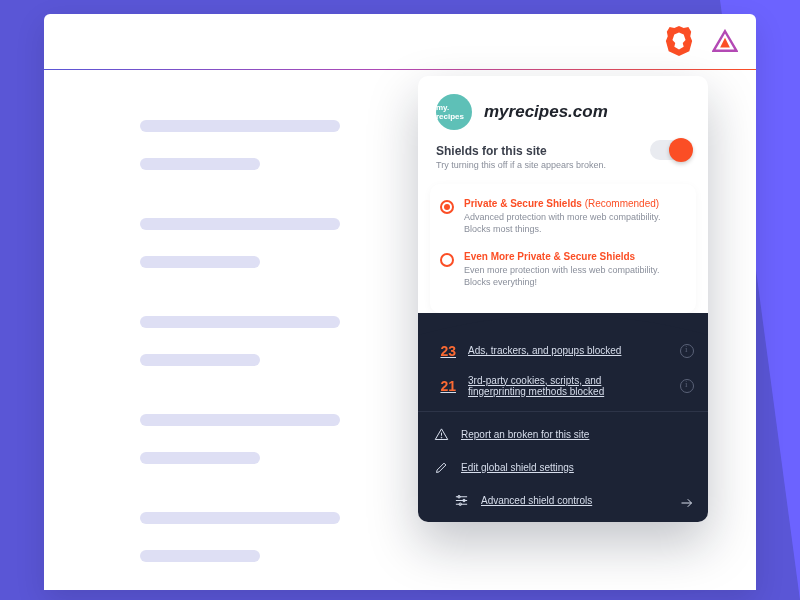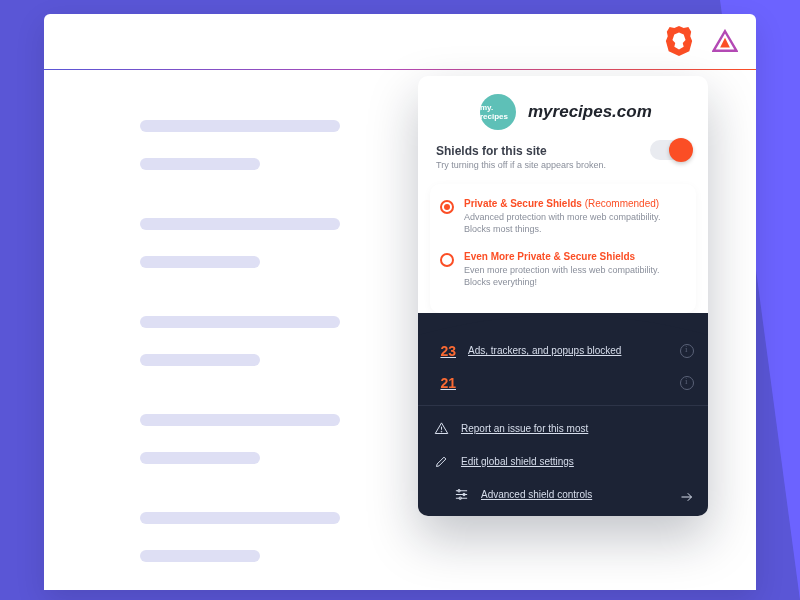--- a/index.html
+++ b/index.html
@@ -27,21 +27,21 @@
 
   
   .pop { position: absolute; left: 374px; top: 62px; width: 290px; border-radius: 10px;
          background: #fff; box-shadow: 0 22px 50px rgba(15,23,42,.25); overflow: hidden; }
   .pop::before { content:""; position:absolute; top:-9px; right:36px; width:0; height:0;
                  border-left:10px solid transparent; border-right:10px solid transparent;
                  border-bottom:10px solid #fff; }
 
   .site-row { display:flex; align-items:center; gap:12px; padding:18px 18px 4px; }
   .site-badge { width:36px; height:36px; border-radius:50%; background:#5ec0b7; color:#fff;
-                display:flex; align-items:center; justify-content:center; font-size:8px; font-weight:700;margin-left:44px; }
+                display:flex; align-items:center; justify-content:center; font-size:8px; font-weight:700; }
   .site-name { font-size:17px; font-weight:600; color:#20242c;font-style:italic; }
 
   .shield-head { padding:10px 18px 14px; position:relative; }
   .shield-title { font-size:12px; color:#3a3f4b; font-weight:600; }
   .shield-sub { font-size:9px; color:#8a8f9b; margin-top:2px; }
   .toggle { position:absolute; right:18px; top:6px; width:40px; height:20px; border-radius:999px;
             background:#e9ebf0; }
   .knob { position:absolute; right:-3px; top:-2px; width:24px; height:24px; border-radius:50%;
           background:#fb4e25; box-shadow:0 2px 4px rgba(0,0,0,.2); }
 
@@ -140,32 +140,33 @@
           <path d="M0 22 Q145 -18 290 22 L290 22 L0 22 Z" fill="#1c2335"></path>
         </svg>
 
       <div class="stat">
         <span class="num">23</span>
         <span>Ads, trackers, and popups blocked</span>
         <span class="info"></span>
       </div>
       <div class="stat">
         <span class="num">21</span>
+        <span style="max-width:180px;display:inline-block;">3rd-party cookies, scripts, and fingerprinting methods blocked</span>
         <span class="info"></span>
       </div>
 
       <div class="hr"></div>
 
       <div class="act">
         <svg viewBox="0 0 24 24">
             <path d="M12 3 L22 20 L2 20 Z"></path>
             <line x1="12" y1="9" x2="12" y2="14"></line>
             <circle cx="12" cy="17" r=".6" fill="#d7deec"></circle>
           </svg>
-        <span>Report an issue for this most</span>
+        <span>Report an broken for this site</span>
       </div>
       <div class="act">
         <svg viewBox="0 0 24 24">
             <path d="M4 20 L8 19 L19 8 L16 5 L5 16 Z"></path>
           </svg>
         <span>Edit global shield settings</span>
       </div>
       <div class="act actlast">
         <svg viewBox="0 0 24 24">
             <line x1="3" y1="6" x2="21" y2="6"></line>

